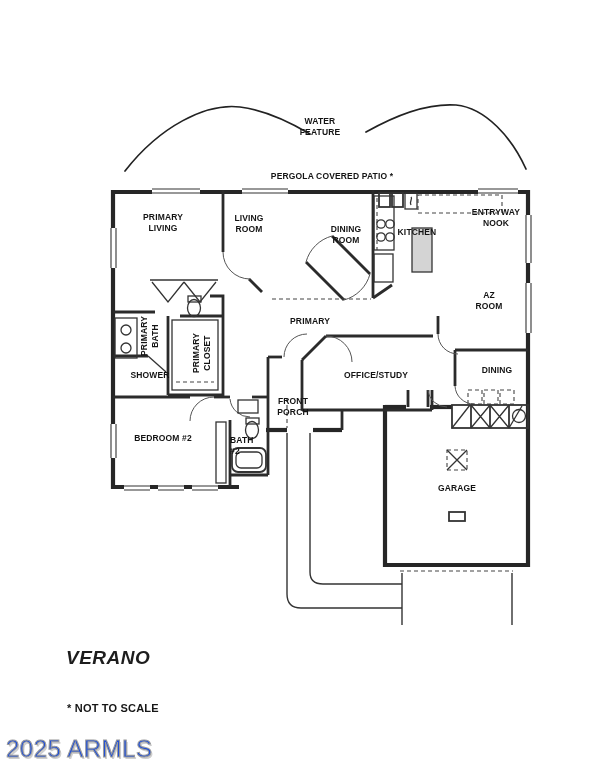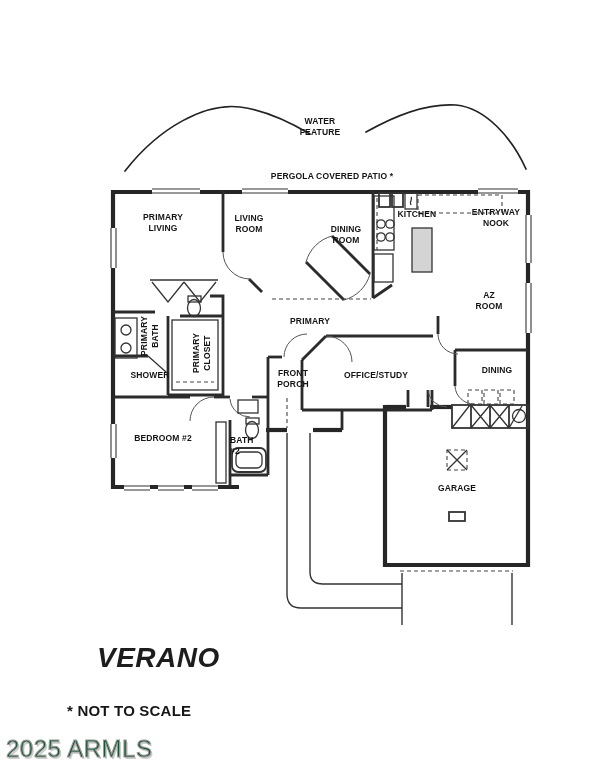--- a/index.html
+++ b/index.html
@@ -15,23 +15,23 @@
   .win{stroke:#333;stroke-width:1.1;fill:none;}
   .mask{fill:#ffffff;stroke:none;}
   .arcln{stroke:#222;stroke-width:1.7;fill:none;stroke-linecap:round;}
   .walk{stroke:#333;stroke-width:1.4;fill:none;}
   .isl{fill:#d4d4d4;stroke:#333;stroke-width:1.3;}
   .lbl{position:absolute;font-weight:bold;font-size:8.5px;line-height:10.5px;color:#141414;
        text-align:center;transform:translate(-50%,-50%);white-space:nowrap;letter-spacing:.15px;}
   .lbl.rot{transform:translate(-50%,-50%) rotate(-90deg);}
   .lbl.la{transform:none;text-align:left;}
   .brand{position:absolute;left:66px;top:645px;font-weight:bold;font-style:italic;
-         font-size:28px;line-height:26px;color:#1d1d1d;letter-spacing:.5px;margin-left:31px;}
-  .nts{position:absolute;left:67px;top:702px;font-weight:bold;font-size:15px;color:#161616;letter-spacing:.2px;}
-  .wm{position:absolute;left:6px;top:735px;font-size:24px;color:#14532d;
+         font-size:19px;line-height:26px;color:#1d1d1d;letter-spacing:.5px;}
+  .nts{position:absolute;left:67px;top:702px;font-weight:bold;font-size:11px;color:#161616;letter-spacing:.2px;}
+  .wm{position:absolute;left:6px;top:735px;font-size:24px;color:#1d4ed8;
       -webkit-text-stroke:1px #9b9b9b;text-shadow:1.5px 1.5px 0 #cfcfcf;letter-spacing:.5px;}
 </style>
 </head>
 <body>
 
 <div id="stage">
 
   <svg width="611" height="784" viewBox="0 0 611 784">
 
     <g>
@@ -225,42 +225,42 @@
     <div>LIVING</div>
   </div>
   <div class="lbl" style="left:249px;top:223px">
     <div>LIVING</div>
     <div>ROOM</div>
   </div>
   <div class="lbl" style="left:346px;top:234px">
     <div>DINING</div>
     <div>ROOM</div>
   </div>
-  <div class="lbl" style="left:417px;top:214px">KITCHEN</div>
+  <div class="lbl" style="left:417px;top:232px">KITCHEN</div>
   <div class="lbl" style="left:496px;top:217px">
     <div>ENTRYWAY</div>
     <div>NOOK</div>
   </div>
   <div class="lbl" style="left:489px;top:300px">
     <div>AZ</div>
     <div>ROOM</div>
   </div>
   <div class="lbl" style="left:310px;top:321px">PRIMARY</div>
   <div class="lbl rot" style="left:149px;top:336px">
     <div>PRIMARY</div>
     <div>BATH</div>
   </div>
   <div class="lbl rot" style="left:201px;top:353px">
     <div>PRIMARY</div>
     <div>CLOSET</div>
   </div>
   <div class="lbl" style="left:150px;top:375px">SHOWER</div>
   <div class="lbl" style="left:376px;top:375px">OFFICE/STUDY</div>
   <div class="lbl" style="left:497px;top:370px">DINING</div>
-  <div class="lbl" style="left:293px;top:378px">
+  <div class="lbl" style="left:293px;top:406px">
     <div>FRONT</div>
     <div>PORCH</div>
   </div>
   <div class="lbl" style="left:163px;top:438px">BEDROOM #2</div>
   <div class="lbl la" style="left:230px;top:435px">
     <div>BATH</div>
     <div>#2</div>
   </div>
   <div class="lbl" style="left:457px;top:488px">GARAGE</div>
 

